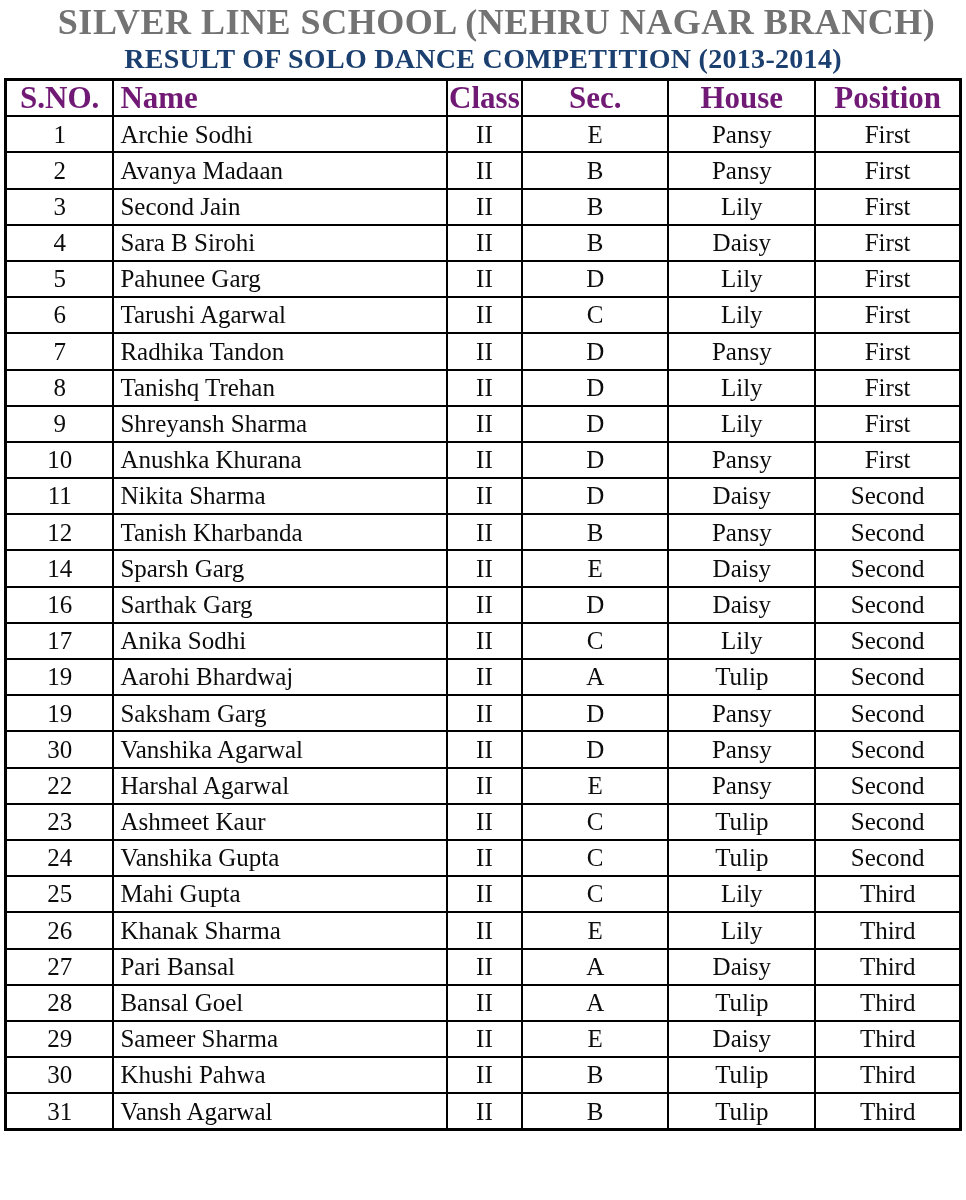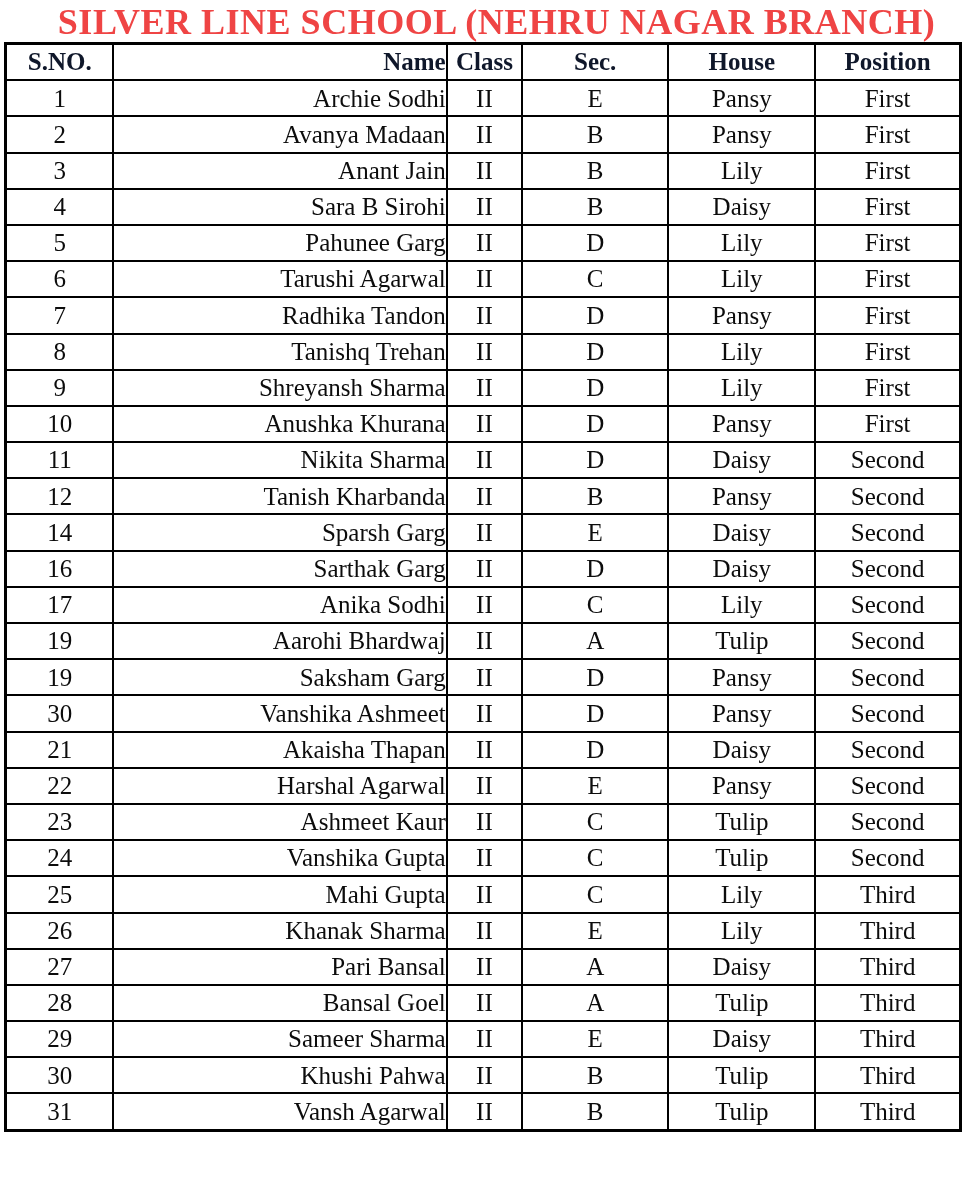--- a/index.html
+++ b/index.html
@@ -45,39 +45,40 @@
     padding: 0;
     height: 34.2px;
     font-size: 25px;
     line-height: 1.1;
     white-space: nowrap;
     overflow: hidden;
     color: #0c0c0c;
   }
   table.result-table th {
     font-weight: bold;
-    font-size: 25px;
-    color: #0f172a;
+    font-size: 31px;
+    color: #701a75;
   }
   .col-sno      { width: 11.3%; }
   .col-name     { width: 34.9%; }
   .col-class    { width: 7.9%;  }
   .col-sec      { width: 15.3%; }
   .col-house    { width: 15.4%; }
   .col-position { width: 15.2%; }
   .al-center { text-align: center; }
-  .al-left   { text-align: right; padding-left: 6px !important; }
+  .al-left   { text-align: left; padding-left: 6px !important; }
 </style>
 </head>
 <body>
 
 <div class="page">
 
-  <h1 class="title" style="color: #ef4444; padding-left: 27px;">SILVER LINE SCHOOL (NEHRU NAGAR BRANCH)</h1>
-
+  <h1 class="title" style="color: #737373; padding-left: 27px;">SILVER LINE SCHOOL (NEHRU NAGAR BRANCH)</h1>
+
+  <h2 class="subtitle" style="color: rgb(27, 63, 110);">RESULT OF SOLO DANCE COMPETITION (2013-2014)</h2>
 
   <table class="result-table">
     <colgroup>
       <col class="col-sno">
       <col class="col-name">
       <col class="col-class">
       <col class="col-sec">
       <col class="col-house">
       <col class="col-position">
     </colgroup>
@@ -105,21 +106,21 @@
     <td class="al-center">2</td>
     <td class="al-left">Avanya Madaan</td>
     <td class="al-center">II</td>
     <td class="al-center">B</td>
     <td class="al-center">Pansy</td>
     <td class="al-center">First</td>
   </tr>
 
   <tr>
     <td class="al-center">3</td>
-    <td class="al-left">Anant Jain</td>
+    <td class="al-left">Second Jain</td>
     <td class="al-center">II</td>
     <td class="al-center">B</td>
     <td class="al-center">Lily</td>
     <td class="al-center">First</td>
   </tr>
 
   <tr>
     <td class="al-center">4</td>
     <td class="al-left">Sara B Sirohi</td>
     <td class="al-center">II</td>
@@ -241,35 +242,27 @@
     <td class="al-center">19</td>
     <td class="al-left">Saksham Garg</td>
     <td class="al-center">II</td>
     <td class="al-center">D</td>
     <td class="al-center">Pansy</td>
     <td class="al-center">Second</td>
   </tr>
 
   <tr>
     <td class="al-center">30</td>
-    <td class="al-left">Vanshika Ashmeet</td>
-    <td class="al-center">II</td>
-    <td class="al-center">D</td>
-    <td class="al-center">Pansy</td>
-    <td class="al-center">Second</td>
-  </tr>
-
-  <tr>
-    <td class="al-center">21</td>
-    <td class="al-left">Akaisha Thapan</td>
-    <td class="al-center">II</td>
-    <td class="al-center">D</td>
-    <td class="al-center">Daisy</td>
-    <td class="al-center">Second</td>
-  </tr>
+    <td class="al-left">Vanshika Agarwal</td>
+    <td class="al-center">II</td>
+    <td class="al-center">D</td>
+    <td class="al-center">Pansy</td>
+    <td class="al-center">Second</td>
+  </tr>
+
 
   <tr>
     <td class="al-center">22</td>
     <td class="al-left">Harshal Agarwal</td>
     <td class="al-center">II</td>
     <td class="al-center">E</td>
     <td class="al-center">Pansy</td>
     <td class="al-center">Second</td>
   </tr>
 

